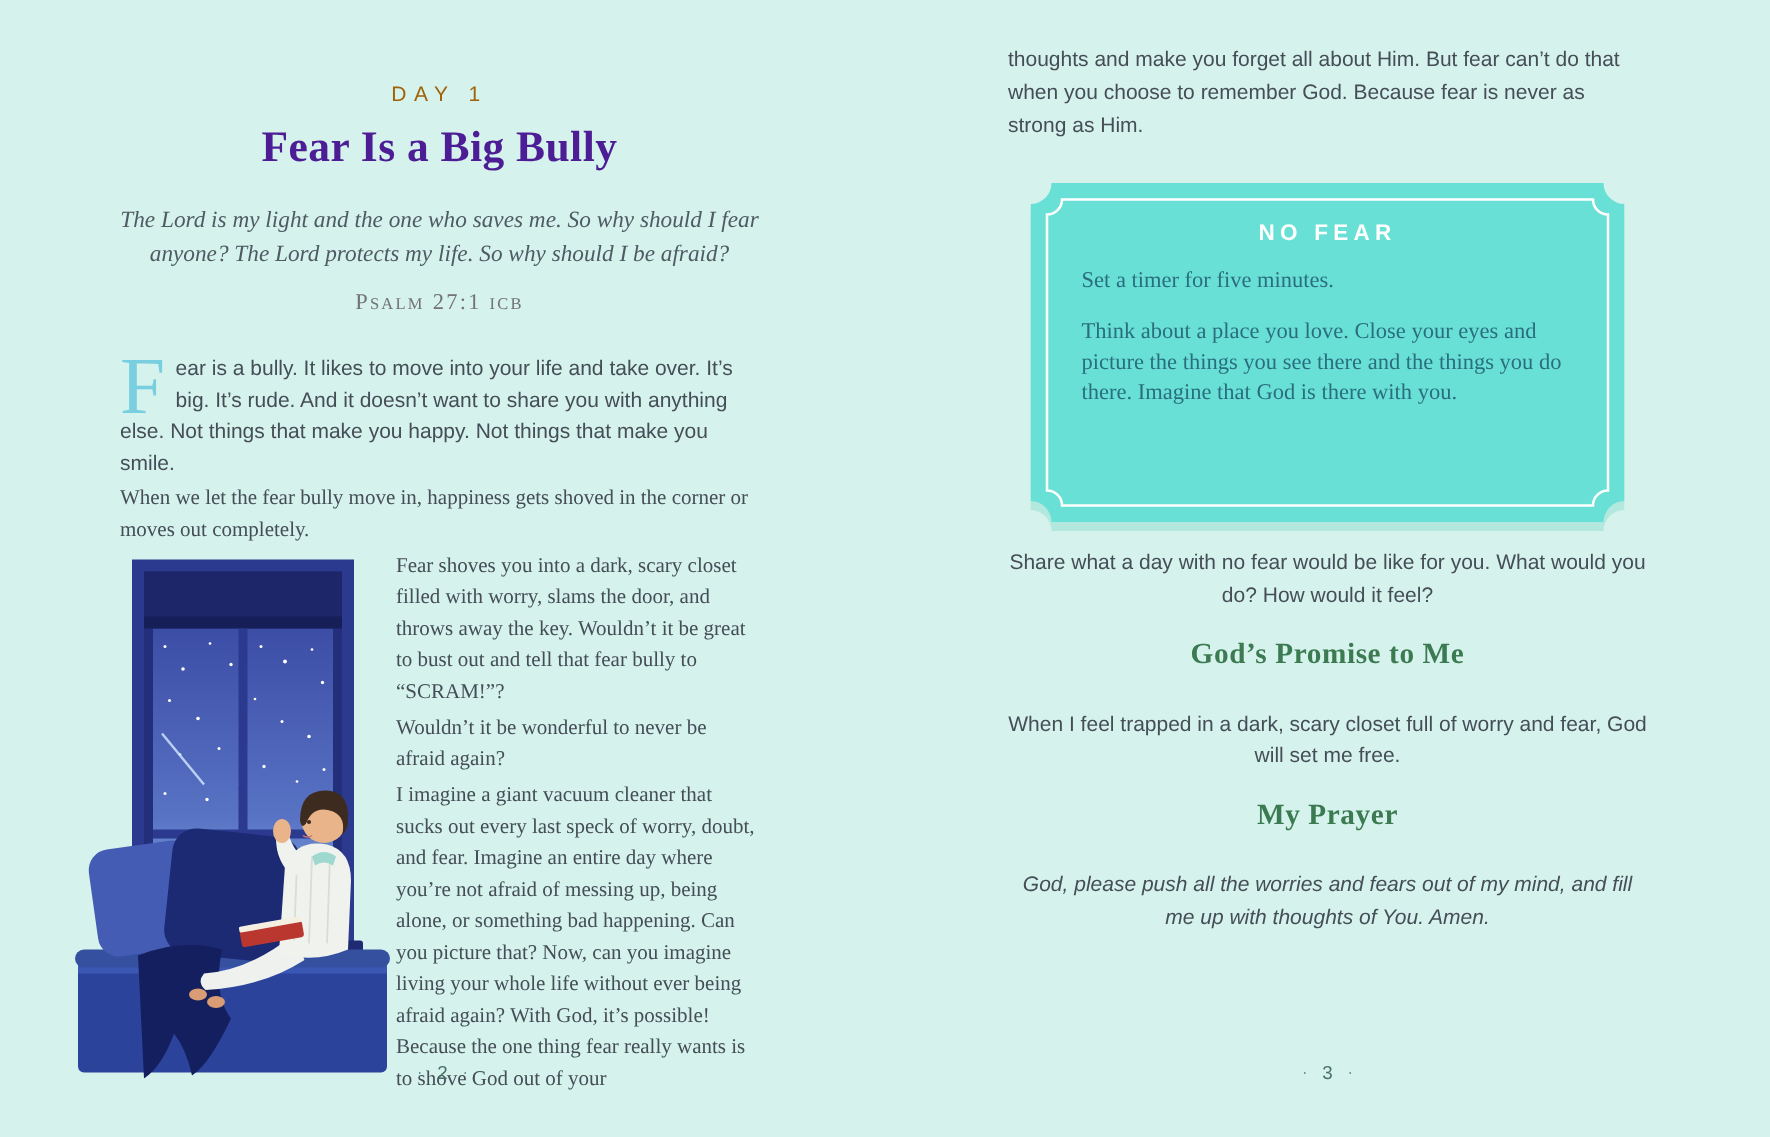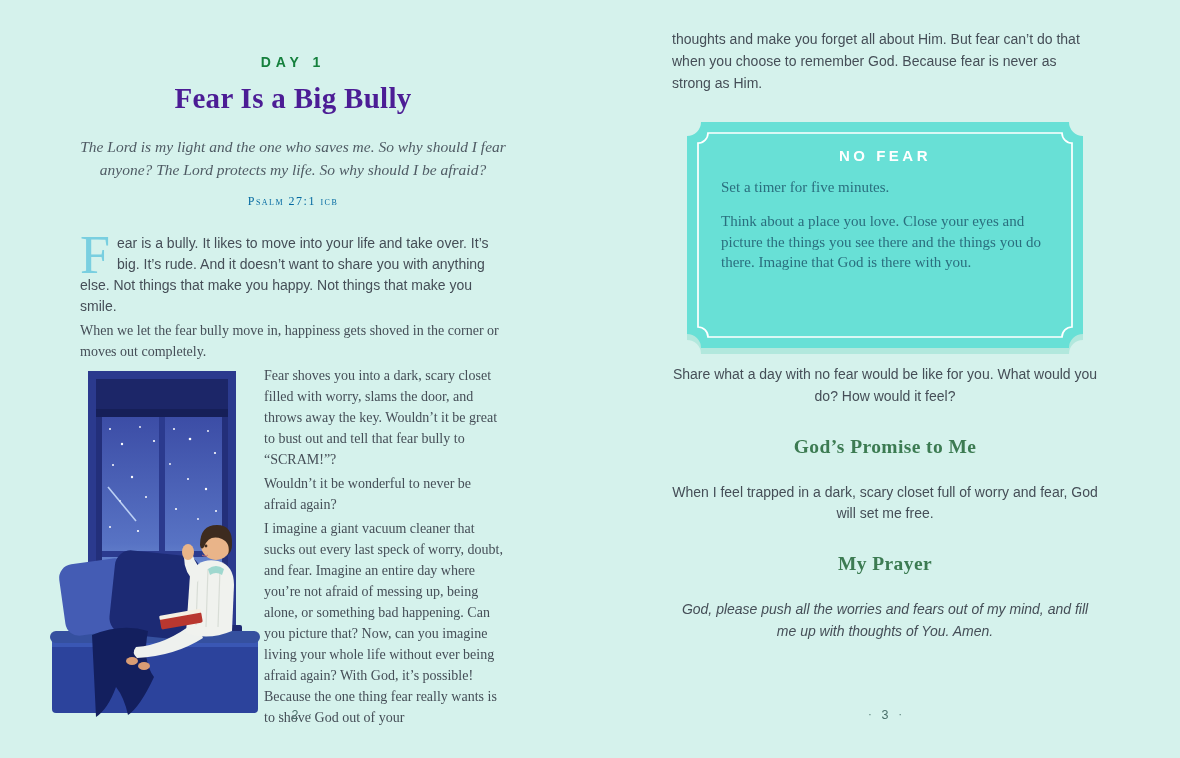--- a/index.html
+++ b/index.html
@@ -7,36 +7,36 @@
   .spread {
     position:relative; width:1180px; height:758px;
     background:#d5f2ec; overflow:hidden; display:flex;
   }
   .page { position:relative; width:590px; height:758px; box-sizing:border-box; }
   .page-left  { padding:54px 84px 0 80px; }
   .page-right { padding:28px 82px 0 82px; }
 
   
   .day-label {
-    text-align:center; color:#15803d; font-weight:bold;
+    text-align:center; color:#a16207; font-weight:normal;
     font-size:14px; letter-spacing:5px;
   }
   .chapter-title {
     font-family:"Liberation Serif", serif; font-weight:bold;
     text-align:center; color:#4c1d95; font-size:29px;
     margin-top:12px; letter-spacing:0.3px;
   }
   .scripture {
     font-family:"Liberation Serif", serif; font-style:italic;
     text-align:center; color:#4f5b64; font-size:15.5px;
     line-height:1.5; margin-top:20px;
   }
   .scripture-ref {
     font-family:"Liberation Serif", serif; font-variant:small-caps;
-    text-align:center; color:#0369a1; font-size:12px;
+    text-align:center; color:#737373; font-size:15px;
     letter-spacing:1.5px; margin-top:12px;
   }
   .body-text { margin-top:24px; color:#454e57; font-size:14px; line-height:1.5; }
   .body-text p { margin:0 0 3px 0; }
   .drop-cap {
     float:left; font-family:"Liberation Serif", serif;
     font-size:54px; line-height:40px; color:#79cfe0;
     padding-right:7px; padding-top:2px; font-weight:normal;
   }
   .p-center { text-align:left;font-family:Liberation Serif, serif; }
@@ -64,21 +64,21 @@
     text-align:center; color:#ffffff; font-weight:bold;
     font-size:15px; letter-spacing:3.5px;
   }
   .activity-box p {
     font-family:"Liberation Serif", serif; color:#2a6e7e;
     font-size:15px; line-height:1.38; margin:13px 0 0 0;
   }
   .section-title {
     font-family:"Liberation Serif", serif; font-weight:bold;
     text-align:center; color:#3c7b52; font-size:19.5px;
-    letter-spacing:0.4px; margin-top:28px;
+    letter-spacing:0.4px; margin-top:18px;
   }
   .section-title.first { margin-top:34px; }
   .section-body {
     text-align:center; color:#454e57; font-size:14px;
     line-height:1.55; margin-top:24px;
   }
   .section-body.italic { font-style:italic; }
 </style>
 </head>
 <body>

